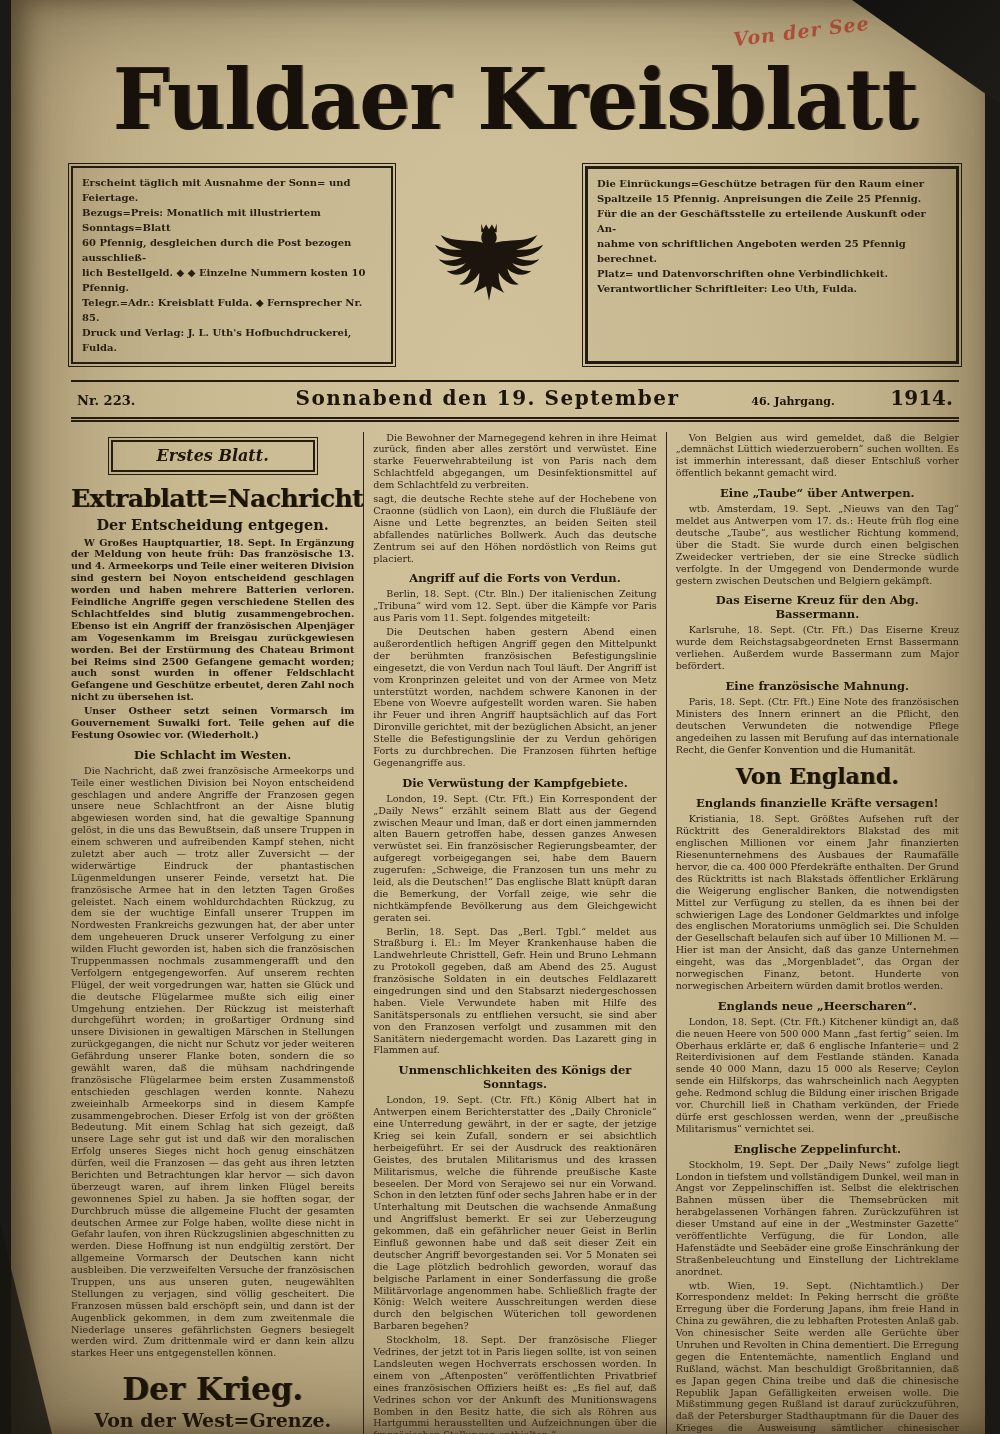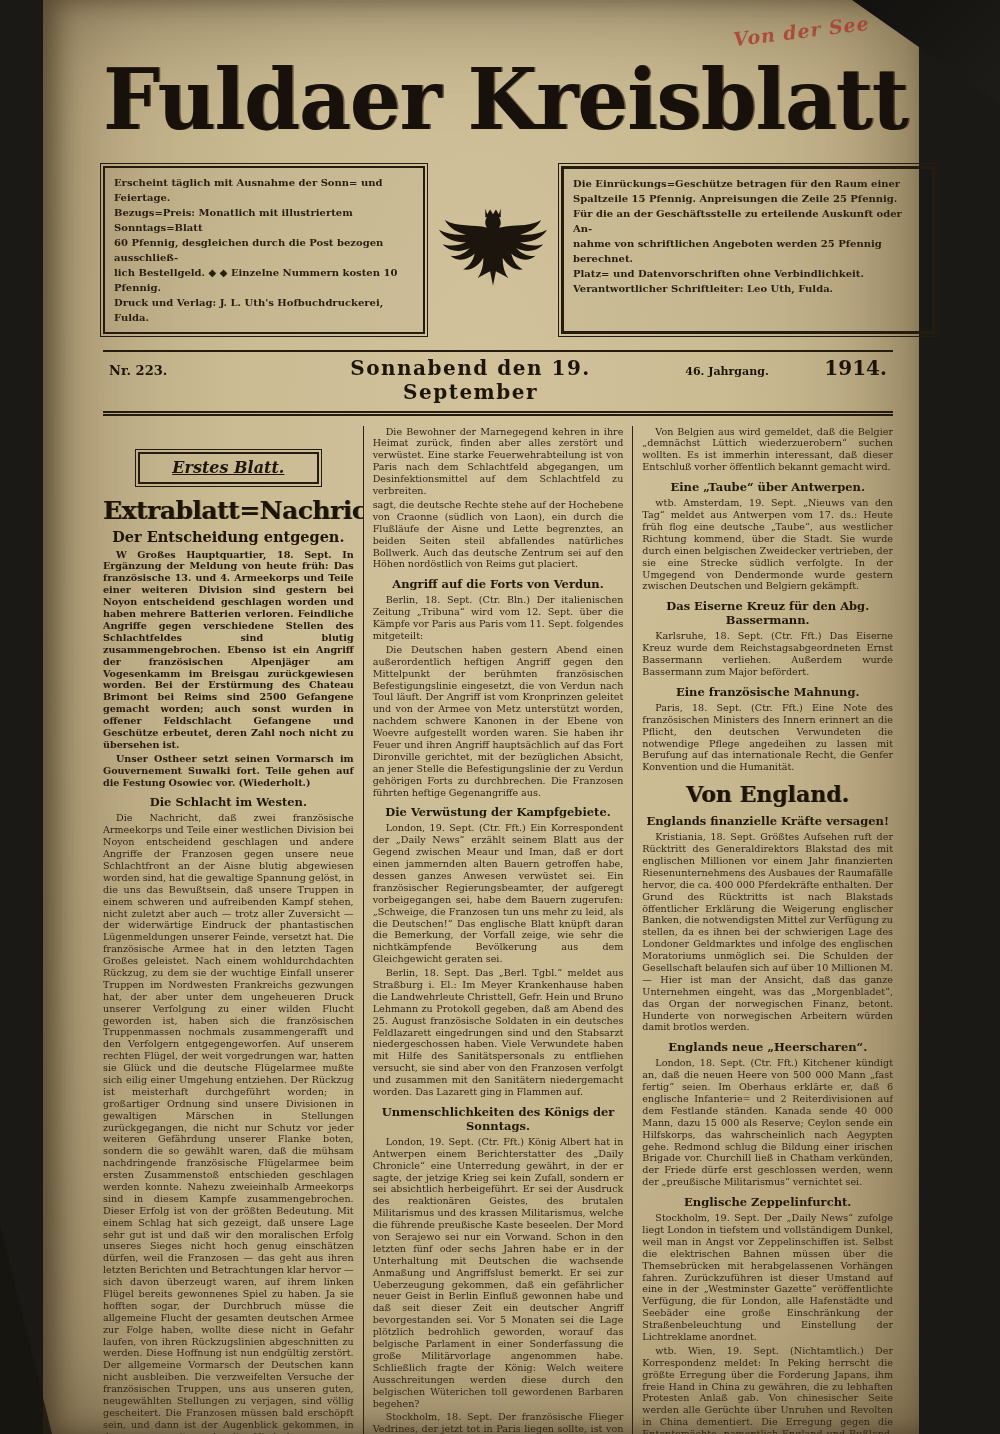--- a/index.html
+++ b/index.html
@@ -3,21 +3,21 @@
 <meta charset="utf-8">
 <style>
   * { margin:0; padding:0; box-sizing:border-box; }
   html,body { background:#141311; }
   .canvas {
     position:relative; width:1000px; height:1434px; overflow:hidden;
     background:#1a1916;
     font-family:"DejaVu Serif","Liberation Serif",serif;
   }
   .paper {
-    position:absolute; left:43px; top:0; width:876px; height:1434px;
+    position:absolute; left:11px; top:0; width:974px; height:1434px;
     background:radial-gradient(ellipse at 50% 32%, #d3c39d 0%, #cabb93 40%, #b7a57e 78%, #9e8c69 100%);
     box-shadow:inset 0 0 110px rgba(56,41,18,.55), inset 12px 0 24px rgba(20,14,6,.45);
     padding:0 26px 11px 60px;
   }
   .corner-tr {
     position:absolute; top:0; right:0; width:148px; height:104px;
     background:linear-gradient(135deg,#12110f,#1e1c18);
     clip-path:polygon(0 0, 100% 0, 100% 100%);
     z-index:5;
   }
@@ -64,22 +64,22 @@
   .col + .col { border-left:1.5px solid #2b2214; }
   .blk { color:#2e2416; }
   .para {
     font-size:9.6px; line-height:1.24; text-align:justify; text-indent:13px;
     margin-bottom:2px; word-spacing:-0.2px;
   }
   .para.bold { font-weight:bold; color:#241b0d; }
   .para.noindent { text-indent:0; }
   .boxhead {
     border:2px solid #241c10; outline:1px solid #241c10; outline-offset:2px;
-    width:72%; margin:26px auto 12px; padding:4px 0 5px;
-    text-align:center; font-size:16px; font-weight:bold; font-style:italic; color:#1f1609;text-decoration:underline;
+    width:72%; margin:8px auto 12px; padding:4px 0 5px;
+    text-align:center; font-size:16px; font-weight:bold; font-style:italic; color:#1f1609;
   }
   .headline-xl  { font-size:25px; font-weight:bold; text-align:center; margin:4px 0 3px; letter-spacing:-0.5px; color:#1d1408; text-shadow:0.8px 0 0 rgba(24,16,10,.5); }
   .headline-xxl { font-size:31px; font-weight:bold; text-align:center; margin:12px 0 2px; color:#1d1408; text-shadow:1px 0 0 rgba(24,16,10,.5); }
   .headline-l   { font-size:22px; font-weight:bold; text-align:center; margin:8px 0 2px; color:#1d1408; text-shadow:0.8px 0 0 rgba(24,16,10,.5); }
   .subhead      { font-size:14.5px; font-weight:bold; text-align:center; margin:2px 0 4px; color:#1f1609; }
   .subhead-l    { font-size:19px;  font-weight:bold; text-align:center; margin:2px 0 5px; color:#1f1609; }
   .section-head { font-size:11.5px; font-weight:bold; text-align:center; margin:7px 0 3px; color:#221909; }
 </style>
 </head>
 <body>
@@ -88,20 +88,21 @@
   <div class="paper">
 
     <div class="masthead">Fuldaer Kreisblatt</div>
 
     <div class="infobar">
       <div class="infobox left">
         <div>Erscheint täglich mit Ausnahme der Sonn= und Feiertage.</div>
         <div>Bezugs=Preis: Monatlich mit illustriertem Sonntags=Blatt</div>
         <div>60 Pfennig, desgleichen durch die Post bezogen ausschließ-</div>
         <div>lich Bestellgeld. ◆ ◆ Einzelne Nummern kosten 10 Pfennig.</div>
+        <div>Telegr.=Adr.: Kreisblatt Fulda. ◆ Fernsprecher Nr. 85.</div>
         <div>Druck und Verlag: J. L. Uth's Hofbuchdruckerei, Fulda.</div>
       </div>
       <div class="emblem">
         <svg viewBox="0 0 120 90" aria-hidden="true">
           <path fill="#1c150d" d="M52 2 L54 8 L57 3 L60 8 L63 3 L66 8 L68 2 L68 11 L52 11 Z"></path>
           <path fill="#1c150d" d="M60 8 C55 8 52 12 52 17 C52 19 53 21 54 22 C40 18 24 22 10 14 C16 24 24 27 32 29 C22 30 12 28 4 24 C10 34 22 37 32 37 C24 41 14 41 8 39 C16 48 28 47 36 43 C30 50 22 52 16 51 C24 58 34 55 41 49 C39 57 35 62 29 65 C38 67 46 60 50 53 C50 62 48 69 44 74 L57 67 L60 82 L63 67 L76 74 C72 69 70 62 70 53 C74 60 82 67 91 65 C85 62 81 57 79 49 C86 55 96 58 104 51 C98 52 90 50 84 43 C92 47 104 48 112 39 C106 41 96 41 88 37 C98 37 110 34 116 24 C108 28 98 30 88 29 C96 27 104 24 110 14 C96 22 80 18 66 22 C67 21 68 19 68 17 C68 12 65 8 60 8 Z"></path>
         </svg>
       </div>
       <div class="infobox right">
         <div>Die Einrückungs=Geschütze betragen für den Raum einer</div>

